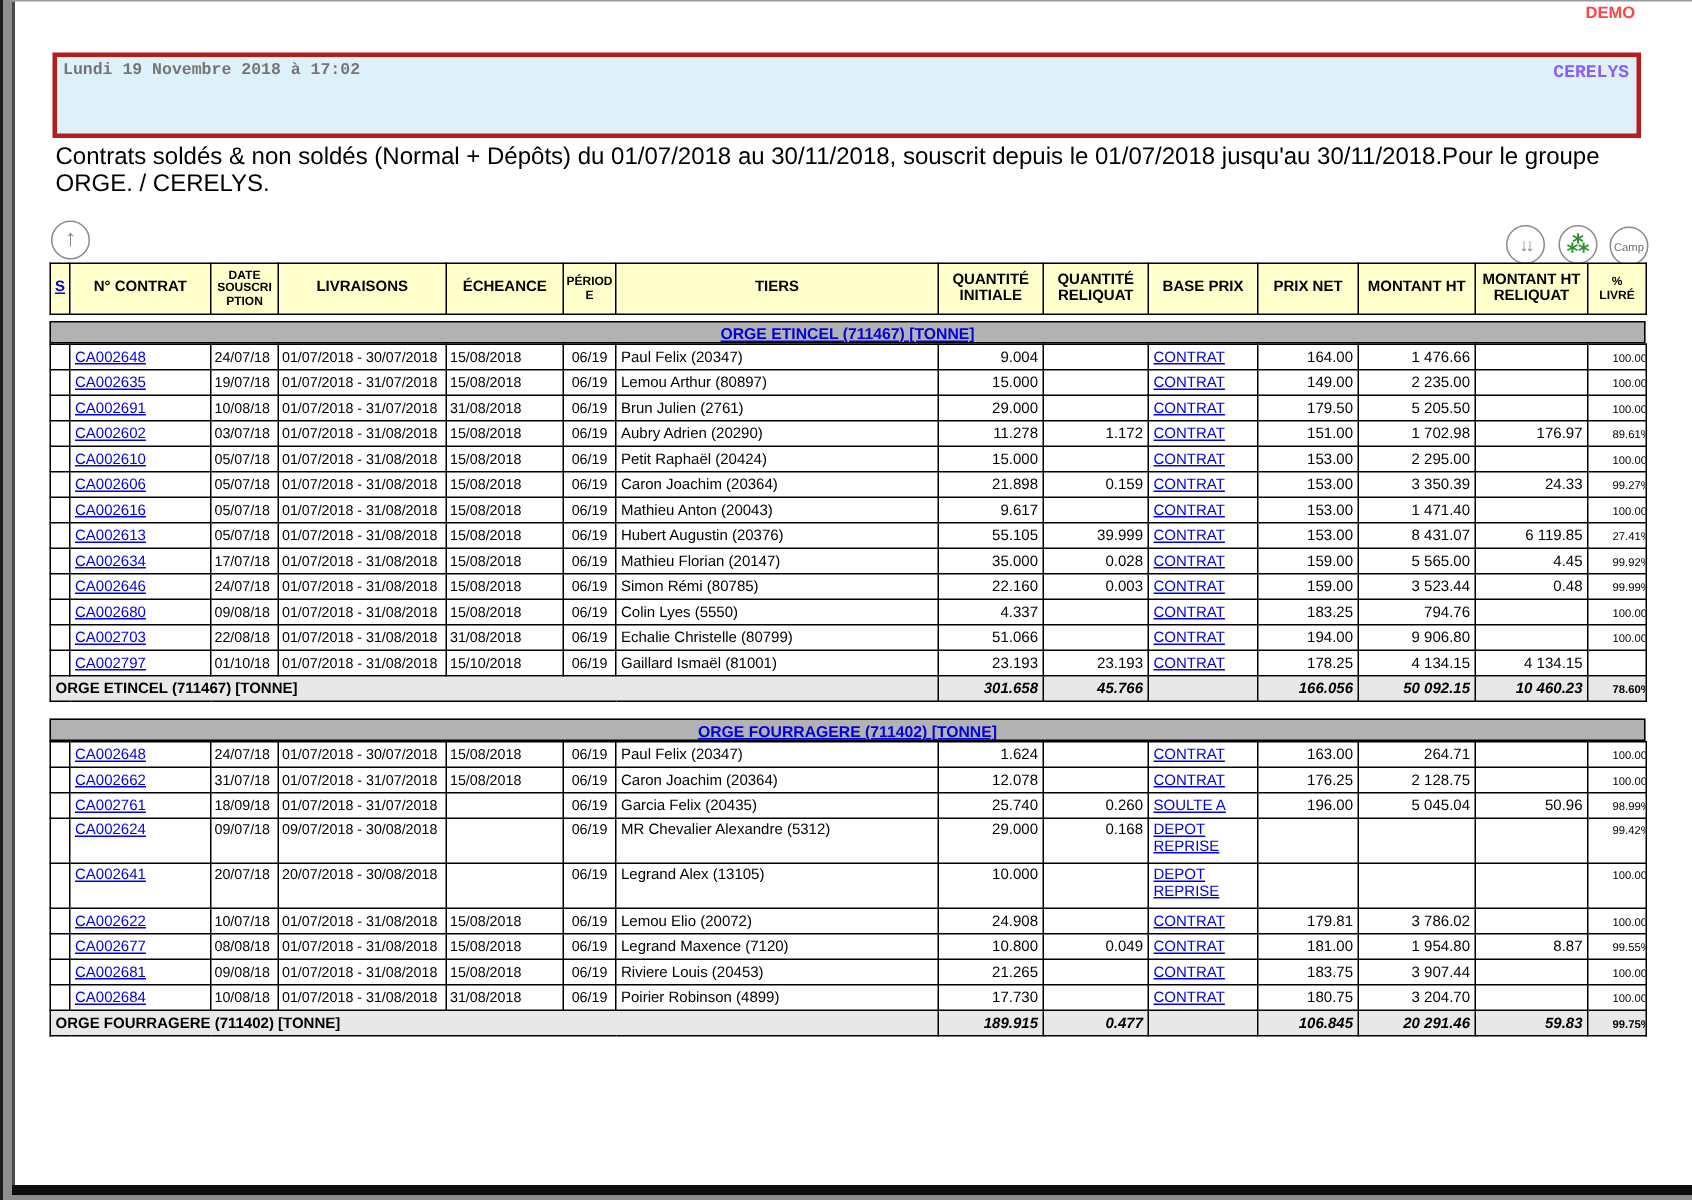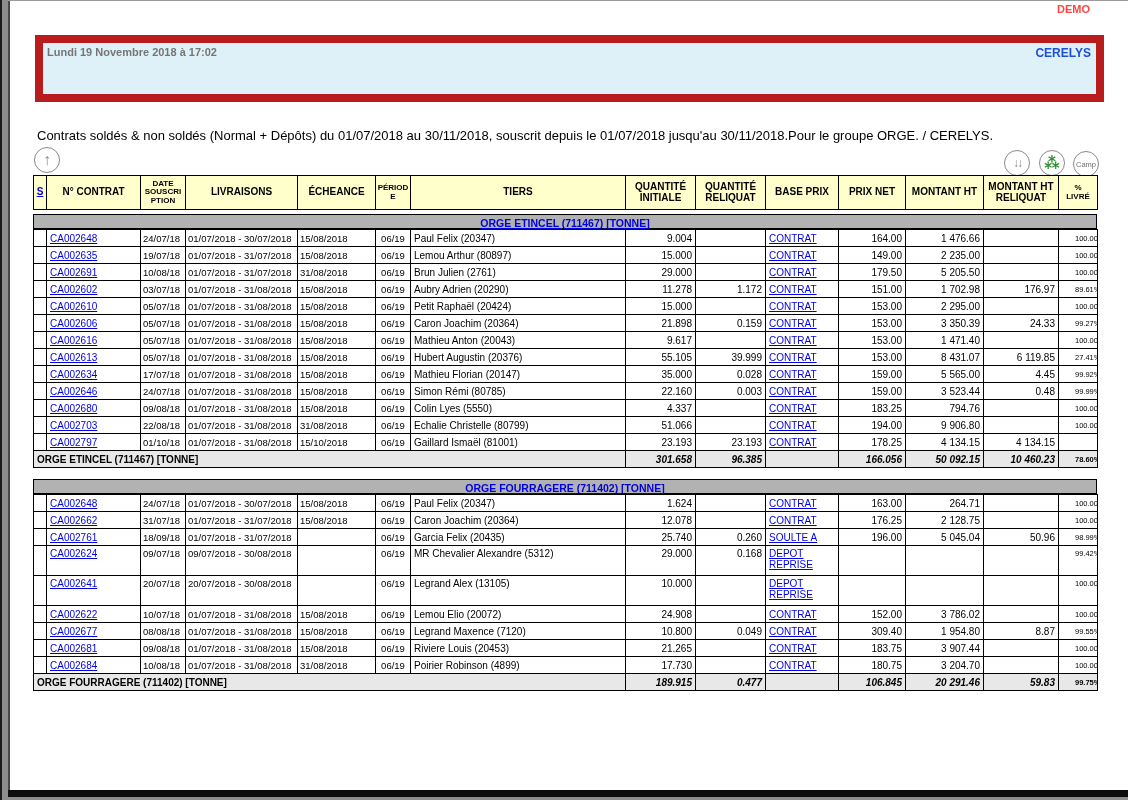--- a/index.html
+++ b/index.html
@@ -9,26 +9,26 @@
   
   .frame-top{position:absolute;top:0;left:0;right:0;height:1px;background:#9a9a9a;}
   .fl1{position:absolute;left:0;width:2px;top:0;bottom:0;background:#1c1c1c;}
   .fl2{position:absolute;left:2px;width:6px;top:0;bottom:0;background:#8e8e8e;}
   .fl3{position:absolute;left:8px;width:2px;top:1px;bottom:8px;background:#4a4a4a;}
   .fb1{position:absolute;left:8px;right:0;top:790px;height:7px;background:#0d0d0d;}
   .fb2{position:absolute;left:8px;right:0;top:797px;bottom:0;background:#8e8e8e;}
 
   .demo{position:absolute;top:3px;right:38px;font-size:11px;font-weight:bold;color:#ff4444;}
 
-  .titlebox{position:absolute;left:35px;top:35px;width:1053px;height:51px;border:8px solid #b91c1c;background:#def1f8;}
+  .titlebox{position:absolute;left:35px;top:35px;width:1053px;height:51px;border:3px solid #b91c1c;background:#def1f8;font-family:Liberation Mono, monospace;}
   .tb-date{position:absolute;left:4px;top:3px;font-size:11px;font-weight:bold;color:#757575;}
-  .tb-brand{position:absolute;right:5px;top:3px;font-size:12px;font-weight:bold;color:#1d4ed8;}
+  .tb-brand{position:absolute;right:5px;top:3px;font-size:12px;font-weight:bold;color:#8b5cf6;}
   .tb-title{position:absolute;left:0;right:0;bottom:4px;text-align:center;font-size:17.5px;font-weight:bold;text-decoration:underline;}
 
-  .desc{position:absolute;left:37px;width:1062px;font-size:13px;margin-top:32px;}
+  .desc{position:absolute;left:37px;width:1062px;font-size:16px;}
   .desc1{top:96px;}
   .desc2{top:118px;}
 
   .icon-circle{position:absolute;width:24px;height:24px;border:1px solid #8a8a8a;border-radius:50%;display:flex;align-items:center;justify-content:center;background:#fff;cursor:pointer;}
   .ic-up{left:34px;top:147px;color:#8f8f8f;font-size:16px;font-weight:bold;}
   .ic-dd{left:1004px;top:150px;color:#8f8f8f;font-size:12px;font-weight:bold;letter-spacing:-2px;}
   .ic-stars{left:1039px;top:150px;color:#2d8f2d;font-size:15px;font-weight:bold;}
   .ic-camp{left:1073px;top:151px;color:#6f6f6f;font-size:7.5px;}
 
   .report{position:absolute;left:33px;top:175px;width:1064px;}
@@ -360,21 +360,21 @@
             <td class="c c8">23.193</td>
             <td class="c c9"><a>CONTRAT</a></td>
             <td class="c c10">178.25</td>
             <td class="c c11">4 134.15</td>
             <td class="c c12">4 134.15</td>
             <td class="c c13"></td>
           </tr>
           <tr class="totalrow">
             <td colspan="7" class="c tlabel">ORGE ETINCEL (711467) [TONNE]</td>
             <td class="c c7 tnum">301.658</td>
-            <td class="c c8 tnum">96.385</td>
+            <td class="c c8 tnum">45.766</td>
             <td class="c c9 tnum"></td>
             <td class="c c10 tnum">166.056</td>
             <td class="c c11 tnum">50 092.15</td>
             <td class="c c12 tnum">10 460.23</td>
             <td class="c c13 tpct">78.60%</td>
           </tr>
         </tbody>
       </table>
       <div class="band" style="margin-top: 11px;"><a>ORGE FOURRAGERE (711402) [TONNE]</a></div>
       <table class="grid">
@@ -481,37 +481,37 @@
             <td class="c c0"></td>
             <td class="c c1"><a>CA002622</a></td>
             <td class="c c2">10/07/18</td>
             <td class="c c3">01/07/2018 - 31/08/2018</td>
             <td class="c c4">15/08/2018</td>
             <td class="c c5">06/19</td>
             <td class="c c6">Lemou Elio (20072)</td>
             <td class="c c7">24.908</td>
             <td class="c c8"></td>
             <td class="c c9"><a>CONTRAT</a></td>
-            <td class="c c10">152.00</td>
+            <td class="c c10">179.81</td>
             <td class="c c11">3 786.02</td>
             <td class="c c12"></td>
             <td class="c c13">100.00%</td>
           </tr>
           <tr>
             <td class="c c0"></td>
             <td class="c c1"><a>CA002677</a></td>
             <td class="c c2">08/08/18</td>
             <td class="c c3">01/07/2018 - 31/08/2018</td>
             <td class="c c4">15/08/2018</td>
             <td class="c c5">06/19</td>
             <td class="c c6">Legrand Maxence (7120)</td>
             <td class="c c7">10.800</td>
             <td class="c c8">0.049</td>
             <td class="c c9"><a>CONTRAT</a></td>
-            <td class="c c10">309.40</td>
+            <td class="c c10">181.00</td>
             <td class="c c11">1 954.80</td>
             <td class="c c12">8.87</td>
             <td class="c c13">99.55%</td>
           </tr>
           <tr>
             <td class="c c0"></td>
             <td class="c c1"><a>CA002681</a></td>
             <td class="c c2">09/08/18</td>
             <td class="c c3">01/07/2018 - 31/08/2018</td>
             <td class="c c4">15/08/2018</td>

